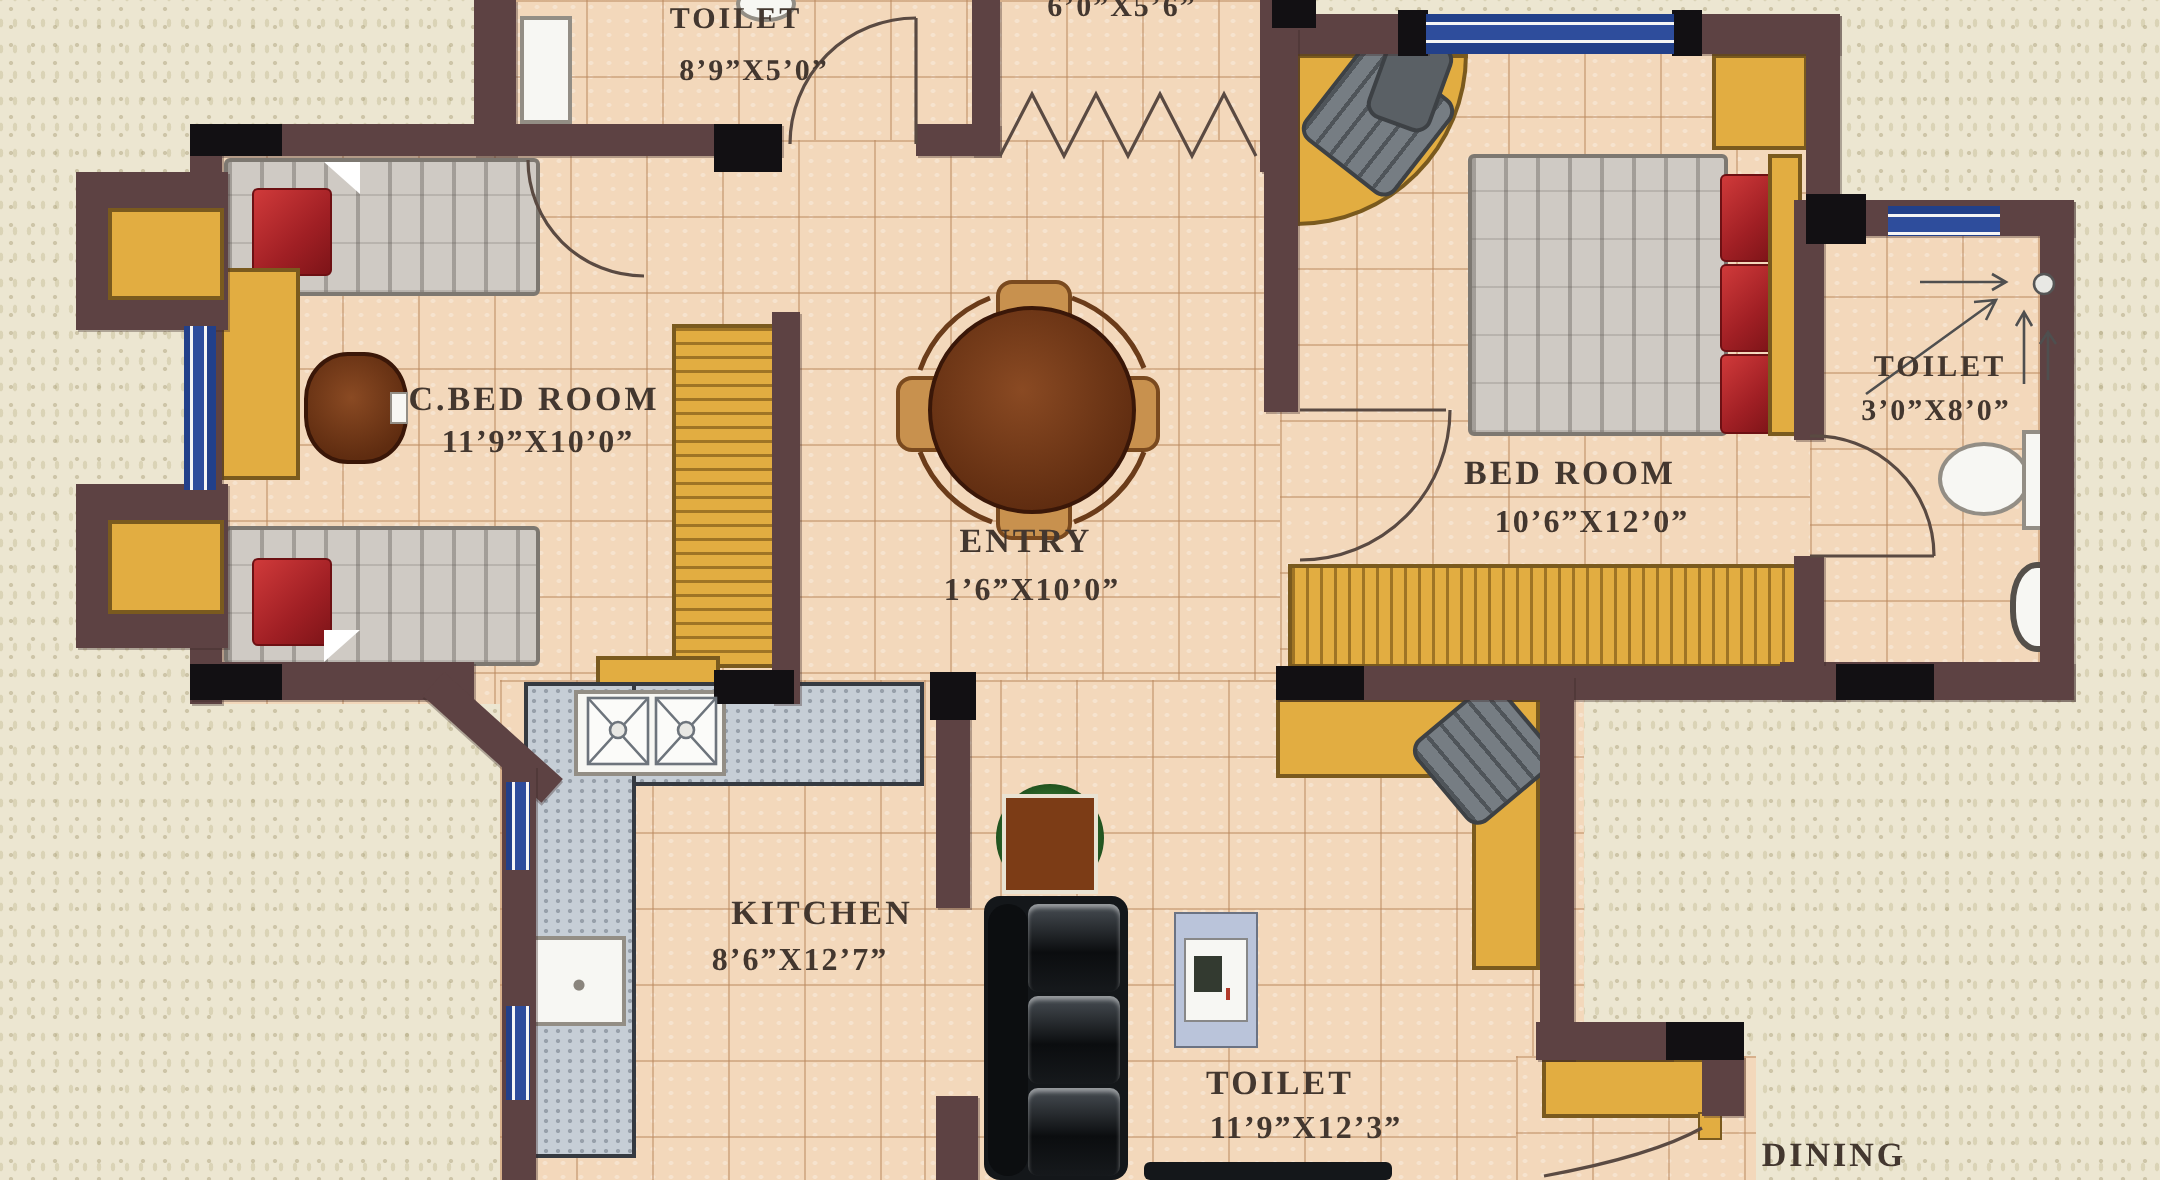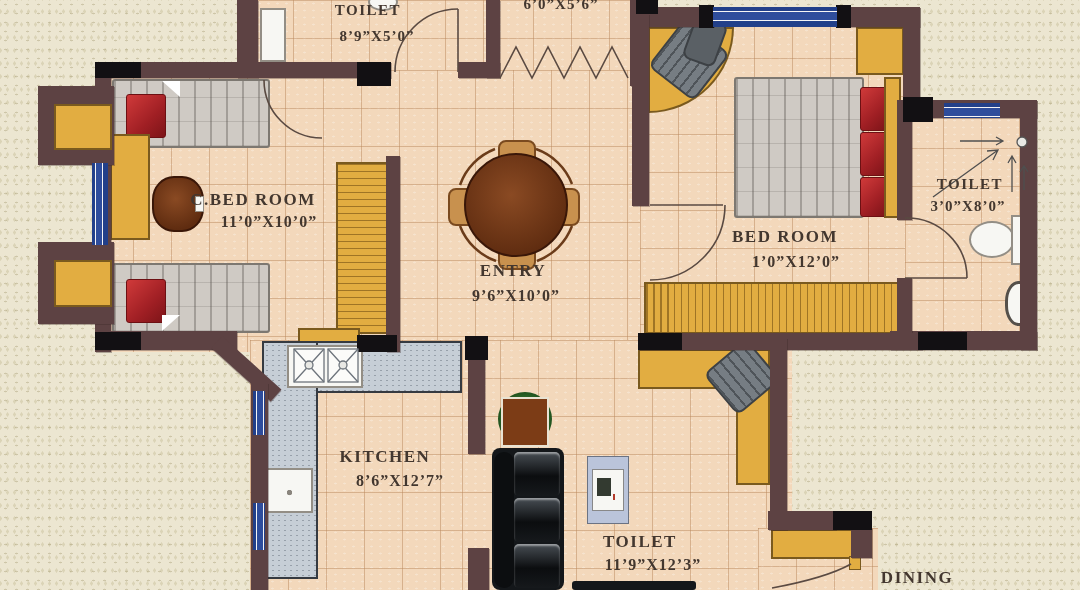--- a/index.html
+++ b/index.html
@@ -208,32 +208,32 @@
       <path d="M 496 261 A 60 60 0 0 1 460 226"></path>
       <path d="M 460 185 A 60 60 0 0 1 495 149"></path>
     </g>
   </svg>
 
   <div class="label rname small" style="left:368px;top:2px;">TOILET</div>
   <div class="label rdims small" style="left:377px;top:28px;">8’9”X5’0”</div>
 
   <div class="label rdims small" style="left:561px;top:-4px;">6’0”X5’6”</div>
 
-  <div class="label rname" style="left:253px;top:190px;text-align:center;">C.BED ROOM</div>
-  <div class="label rdims" style="left:269px;top:213px;">11’0”X10’0”</div>
+  <div class="label rname" style="left:267px;top:190px;text-align:center;">C.BED ROOM</div>
+  <div class="label rdims" style="left:269px;top:213px;">11’9”X10’0”</div>
 
   <div class="label rname" style="left:513px;top:261px;">ENTRY</div>
-  <div class="label rdims" style="left:516px;top:287px;">9’6”X10’0”</div>
+  <div class="label rdims" style="left:516px;top:287px;">1’6”X10’0”</div>
 
   <div class="label rname" style="left:785px;top:227px;">BED ROOM</div>
-  <div class="label rdims" style="left:796px;top:253px;">1’0”X12’0”</div>
+  <div class="label rdims" style="left:796px;top:253px;">10’6”X12’0”</div>
 
   <div class="label rname small" style="left:970px;top:176px;">TOILET</div>
   <div class="label rdims small" style="left:968px;top:198px;">3’0”X8’0”</div>
 
-  <div class="label rname" style="left:385px;top:447px;font-family:Liberation Serif, serif;">KITCHEN</div>
+  <div class="label rname" style="left:411px;top:447px;font-family:Liberation Serif, serif;">KITCHEN</div>
   <div class="label rdims" style="left:400px;top:472px;">8’6”X12’7”</div>
 
   <div class="label rname" style="left:640px;top:532px;">TOILET</div>
   <div class="label rdims" style="left:653px;top:556px;">11’9”X12’3”</div>
 
   <div class="label rname" style="left:917px;top:568px;">DINING</div>
 </div>
 
 </body></html>

